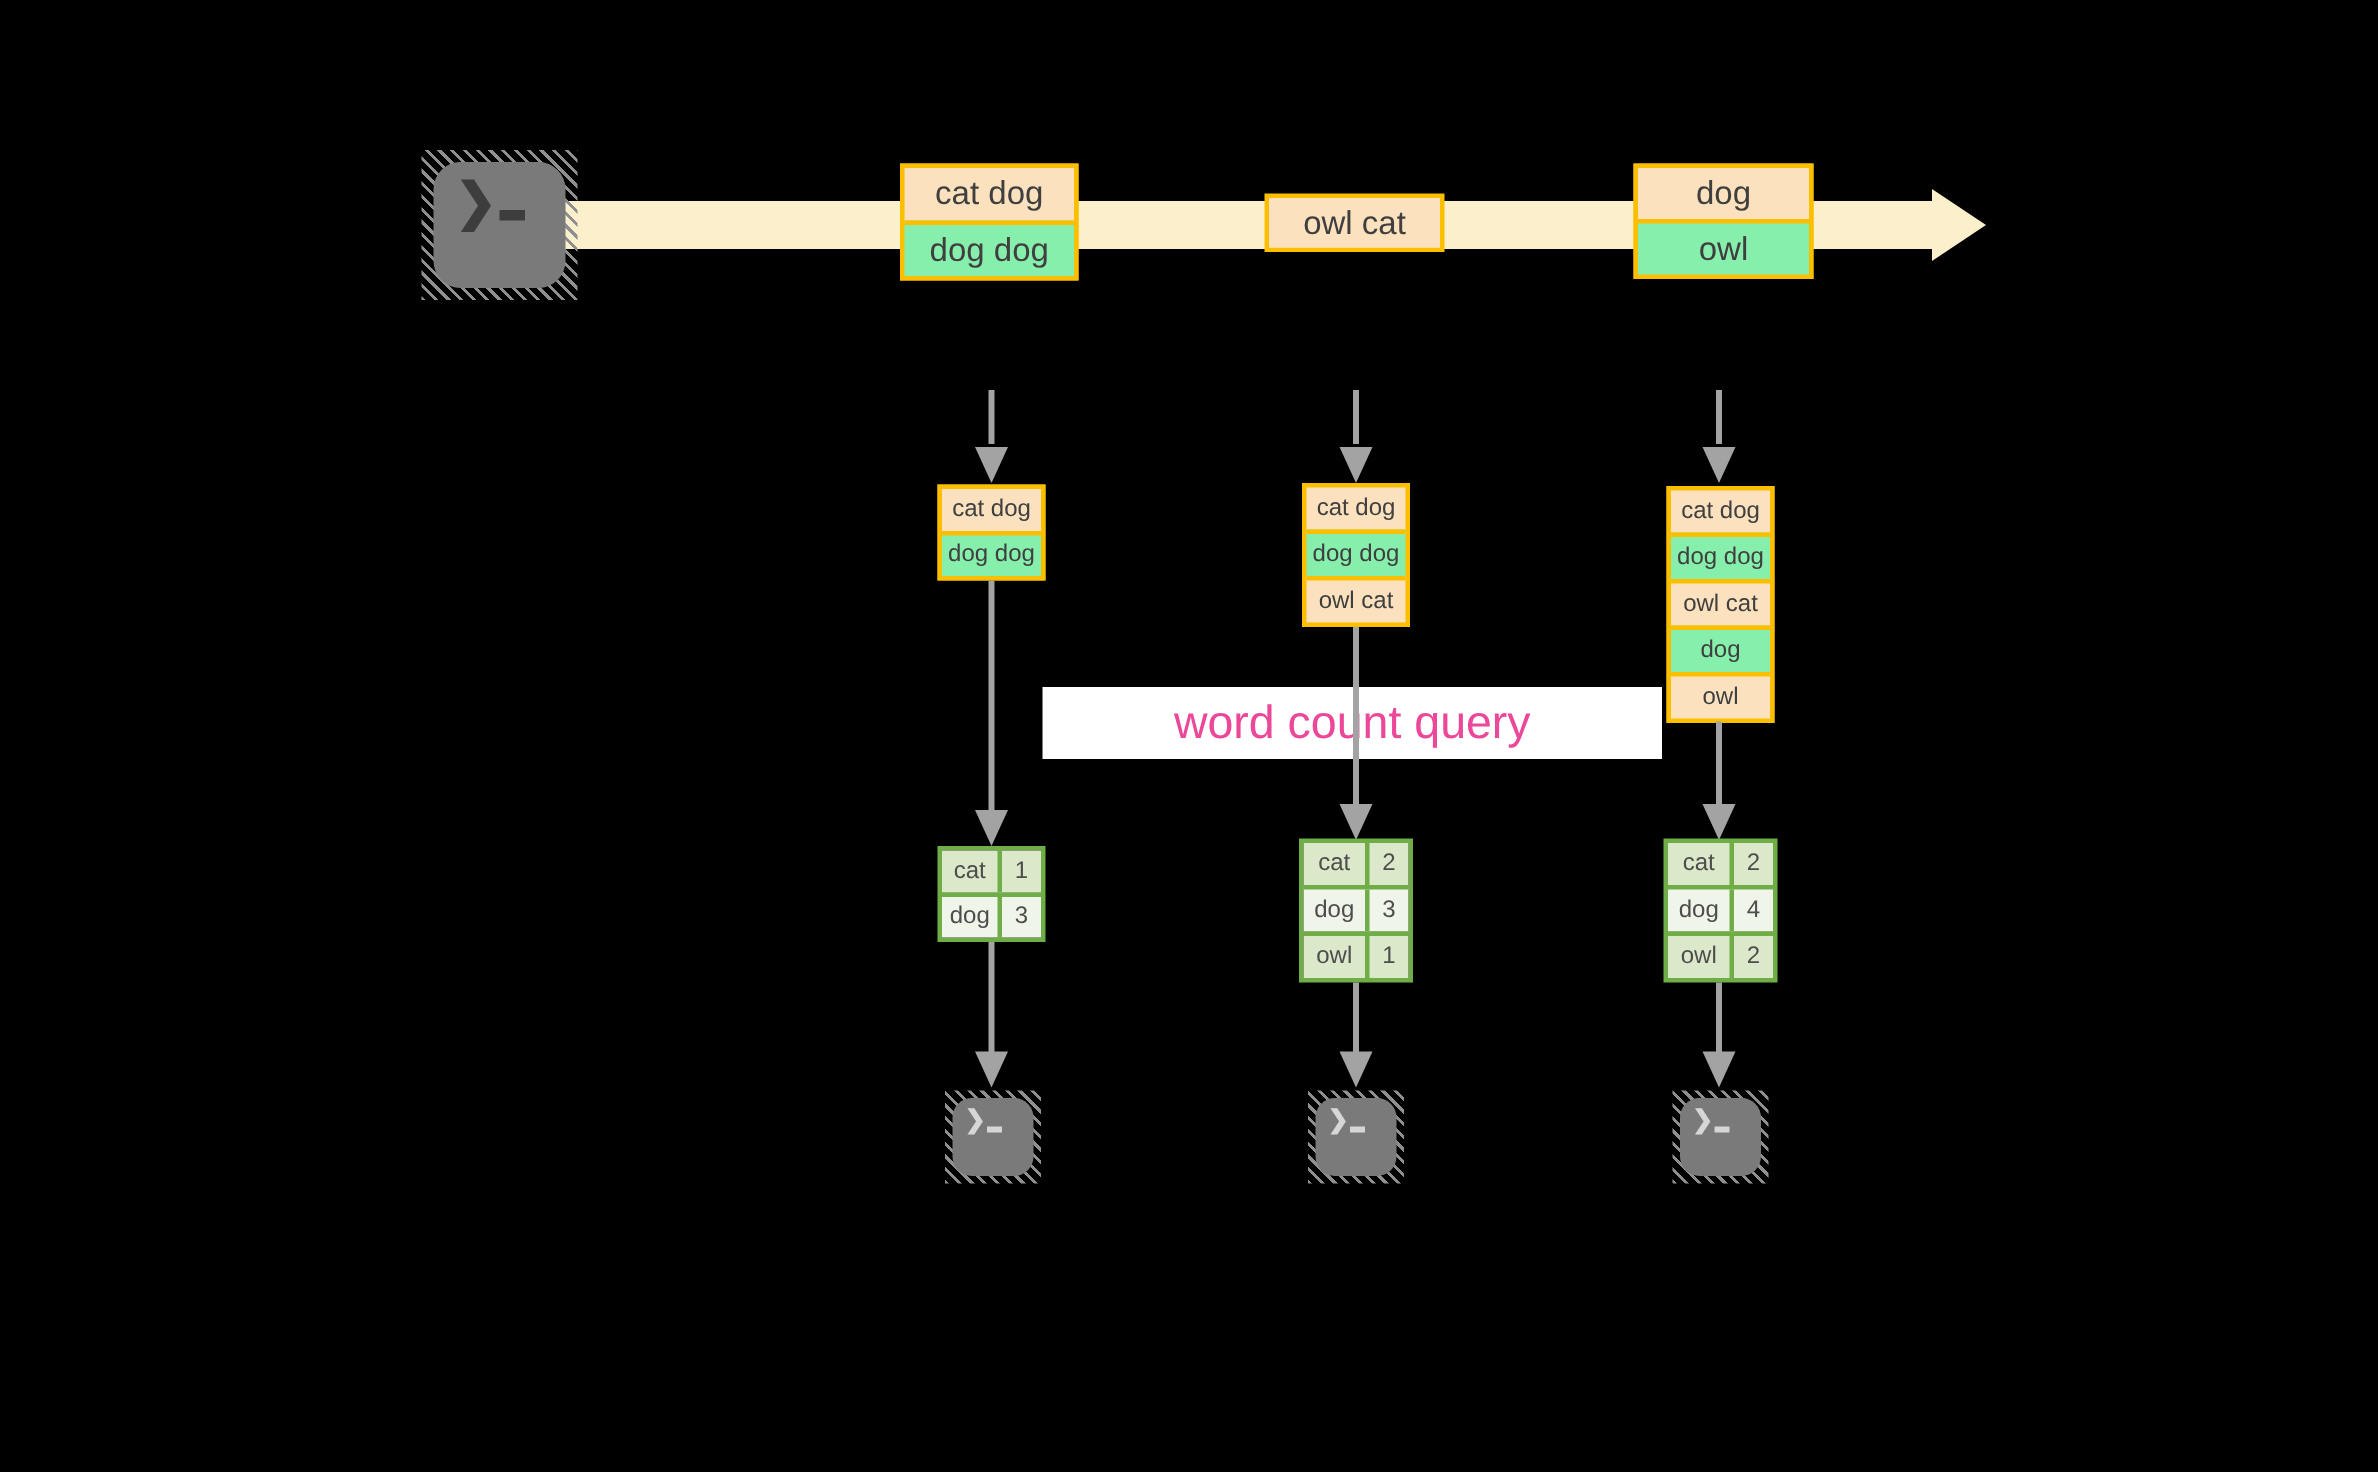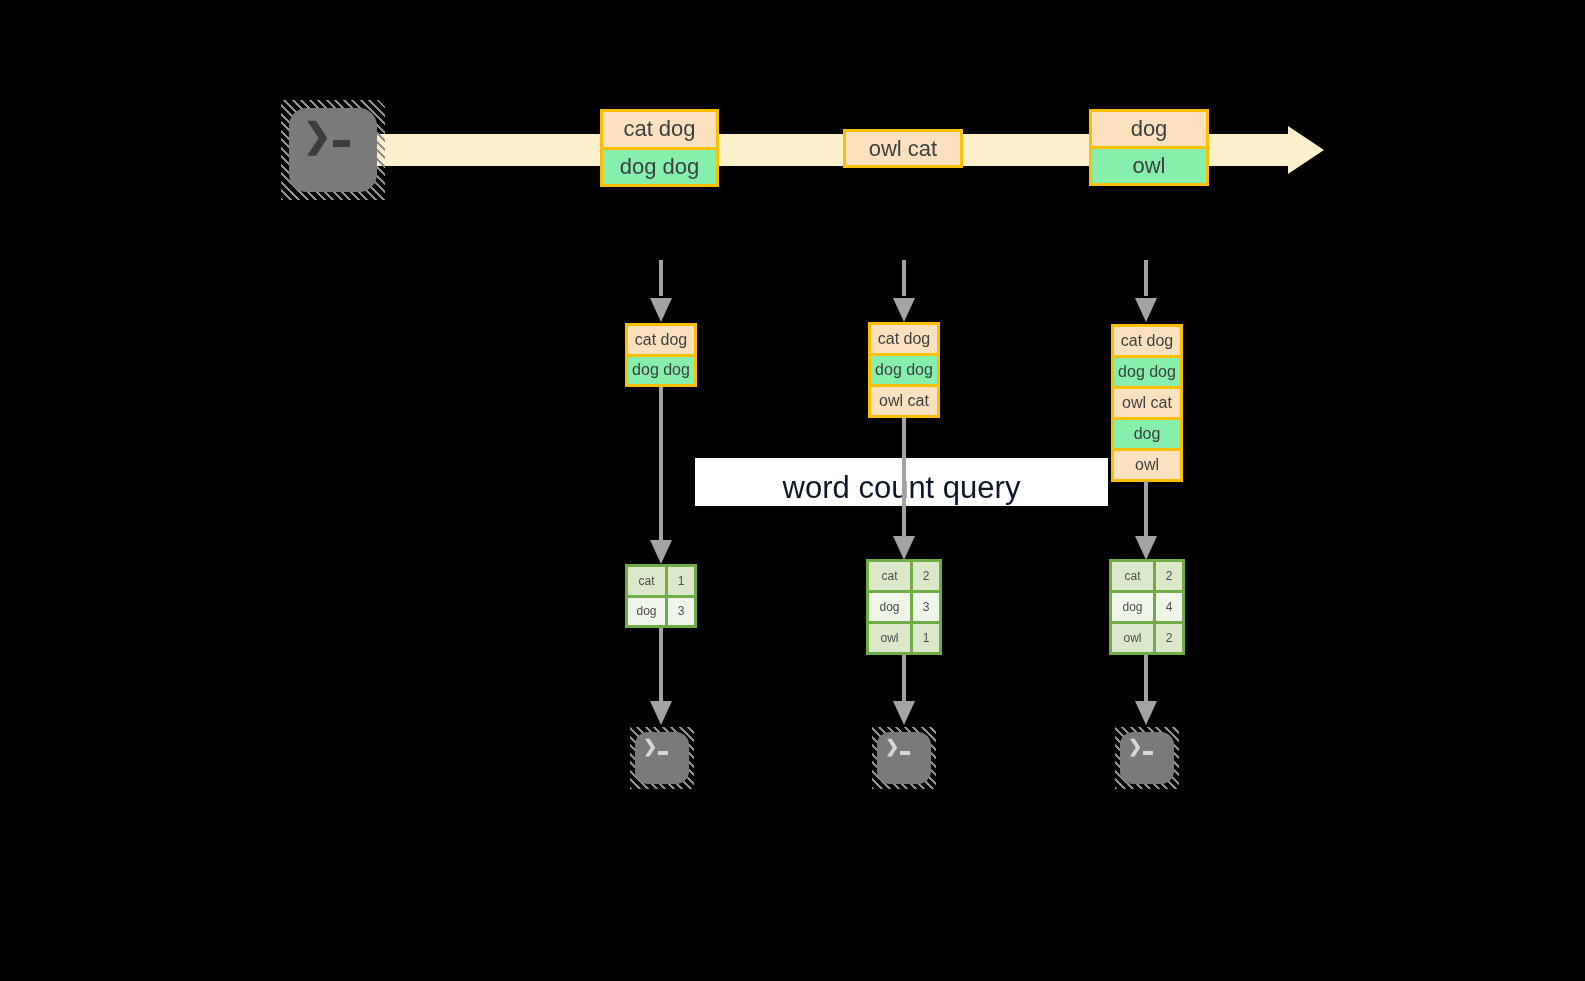--- a/index.html
+++ b/index.html
@@ -11,34 +11,34 @@
   .stream-band{position:absolute;left:376px;top:134px;width:912px;height:32px;background:#fbf0cb;}
   .stream-head{position:absolute;left:1288px;top:126px;width:0;height:0;
     border-top:24px solid transparent;border-bottom:24px solid transparent;border-left:36px solid #fbf0cb;}
   
   .stack{position:absolute;border:3px solid #fcbf00;display:flex;flex-direction:column;box-sizing:border-box;background:#fcbf00;}
   .stack .cell{flex:1;display:flex;align-items:center;justify-content:center;color:#3f3f3f;}
   .stack .cell + .cell{border-top:3px solid #fcbf00;}
   .cell.dark{background:#fbe1bd;}
   .cell.light{background:#86efac;}
   
-  .gtable{position:absolute;border:3px solid #6fae46;display:flex;flex-direction:column;box-sizing:border-box;font-size:12px;color:#4d4d4d;}
+  .gtable{position:absolute;border:3px solid #6fae46;display:flex;flex-direction:column;box-sizing:border-box;font-size:16px;color:#4d4d4d;}
   .grow{flex:1;display:flex;}
   .grow + .grow{border-top:3px solid #6fae46;}
   .grow .word{flex:1;display:flex;align-items:center;justify-content:center;}
   .grow .num{width:26px;border-left:3px solid #6fae46;display:flex;align-items:center;justify-content:center;}
   .grow.dark{background:#dce8ca;}
   .grow.light{background:#eff5e9;}
   
   .vline{position:absolute;width:4px;background:#a3a3a3;}
   .vdash{position:absolute;width:4px;background:#a3a3a3;}
   .ahead{position:absolute;width:0;height:0;border-left:11px solid transparent;border-right:11px solid transparent;border-top:24px solid #a3a3a3;}
   
   .banner{position:absolute;left:695px;top:458px;width:413px;height:48px;background:#ffffff;
-    display:flex;align-items:flex-end;justify-content:center;color:#0f172a;font-size:31px;font-weight:300;}
+    display:flex;align-items:center;justify-content:center;color:#ec4899;font-size:31px;font-weight:300;}
   
   .term{position:absolute;background:repeating-linear-gradient(45deg,#8f8f8f 0 2px,transparent 2px 6px);}
   .term .inner{position:absolute;background:#7a7a7a;}
   .term.big .inner{left:8px;top:8px;right:8px;bottom:8px;border-radius:18px;}
   .term.small .inner{left:5px;top:5px;right:5px;bottom:5px;border-radius:13px;}
   .chev{position:absolute;font-weight:bold;line-height:1;}
   .dashg{position:absolute;}
   .term.big .chev{left:14px;top:10px;font-size:34px;color:#3d3d3d;}
   .term.big .dashg{left:44px;top:32px;width:17px;height:7px;background:#3d3d3d;}
   .term.small .chev{left:8px;top:6px;font-size:17px;color:#d6d6d6;}

